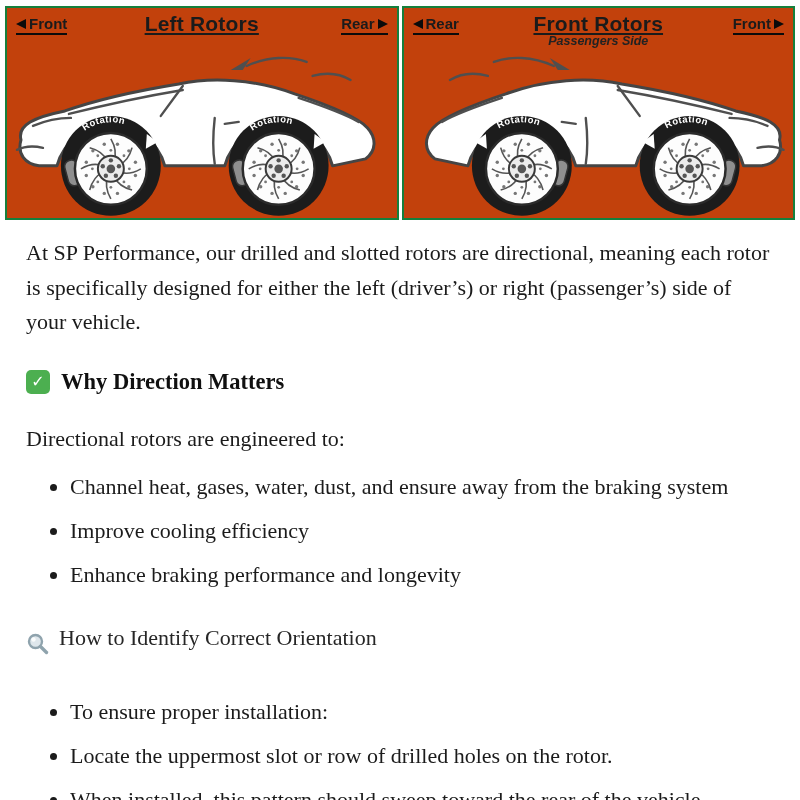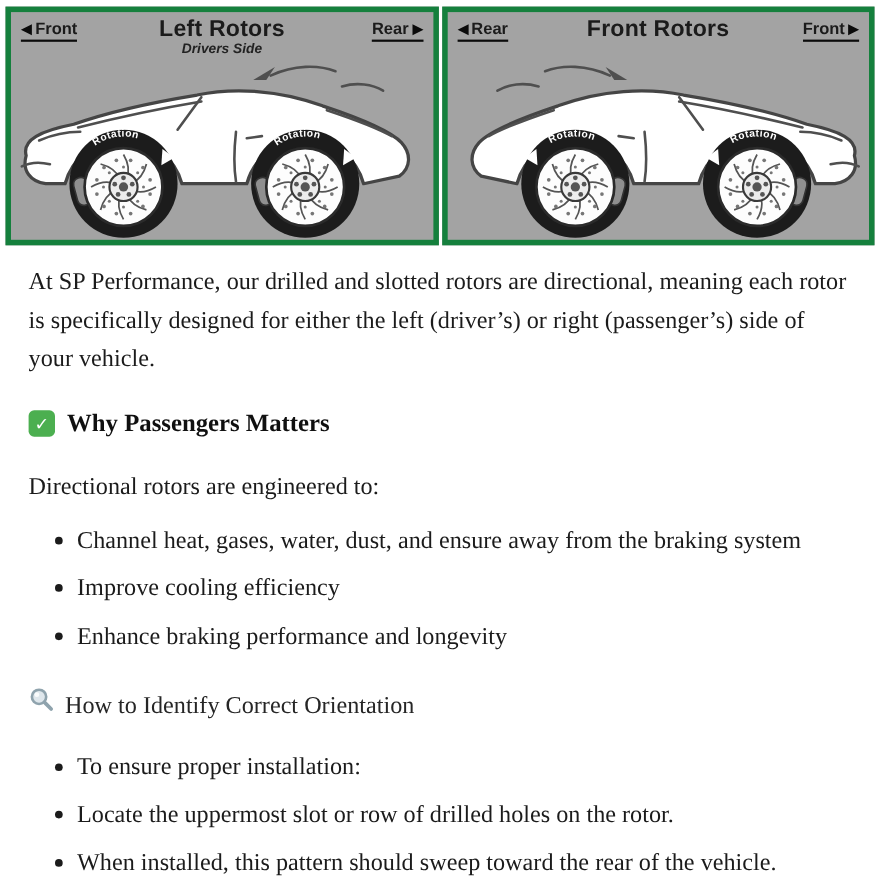--- a/index.html
+++ b/index.html
@@ -2,50 +2,50 @@
 <html><head>
 <meta charset="utf-8">
 <title>Rotor Direction Guide</title>
 <style>
   * { margin:0; padding:0; box-sizing:border-box; }
   html,body { background:#ffffff; }
   .page { width:800px; min-height:800px; background:#fff; font-family:"Liberation Serif", serif; color:#1b1b1b; }
 
   
   .diagram { display:flex; gap:3px; margin:6px 5px 0 5px; }
-  .panel { flex:1 1 0; border:5px solid #15803d; background:#a3a3a3; overflow:hidden; }
+  .panel { flex:1 1 0; border:2px solid #15803d; background:#c2410c; overflow:hidden; }
   .panel-head { position:relative; height:40px; padding:5px 9px 0 9px;
                 font-family:"Liberation Sans", sans-serif; }
   .dir { position:absolute; top:7px; display:inline-flex; align-items:center; gap:3px;
          font-weight:bold; font-size:15px; border-bottom:2.5px solid #0b0b0b; padding-bottom:1px; }
   .dir-l { left:9px; } .dir-r { right:9px; }
   .tri { width:0; height:0; border-top:5px solid transparent; border-bottom:5px solid transparent; }
   .tri-left  { border-right:10px solid #0b0b0b; }
   .tri-right { border-left:10px solid #0b0b0b; }
   .titles { text-align:center; }
-  .ptitle { font-size:21px; font-weight:bold; line-height:21px; letter-spacing:.2px; }
+  .ptitle { font-size:21px; font-weight:bold; line-height:21px; letter-spacing:.2px;text-decoration:underline; }
   .psub   { font-size:12.5px; font-weight:bold; font-style:italic; color:#222; }
   .car-svg { display:block; width:100%; }
   .rot { font-family:"Liberation Sans", sans-serif; font-size:9.5px; font-weight:bold;
          fill:#ffffff; letter-spacing:.4px; }
   .rothead { fill:#ffffff; }
 
   
   .article { padding:16px 26px 10px 26px; font-size:22px; line-height:1.58; }
   .intro { }
   .h-why { display:flex; align-items:center; gap:11px; font-size:22.5px; font-weight:bold;
            margin:24px 0 22px 0; color:#101010; }
   .check { width:24px; height:24px; border-radius:5px; background:#4caf50; color:#fff;
            display:inline-flex; align-items:center; justify-content:center;
            font-family:"DejaVu Sans", sans-serif; font-size:16px; font-weight:bold; flex:0 0 auto; }
   .lead { margin:16px 0 14px 0; }
   ul.blist { margin:4px 0 22px 0; padding-left:44px; }
   ul.blist li { margin-bottom:9px; padding-right:6px; }
-  .h-id { display:flex; align-items:flex-start; gap:10px; font-size:22px; font-weight:normal;
-          margin:28px 0 21px 0; color:#262626; }
+  .h-id { display:flex; align-items:flex-end; gap:10px; font-size:22px; font-weight:normal;
+          margin:28px 0 40px 0; color:#262626; }
   .mag { flex:0 0 auto; display:inline-block; }
 </style>
 </head>
 <body>
 
 <svg width="0" height="0" style="position:absolute" aria-hidden="true">
   <defs>
     <g id="wheel">
       <circle r="50" fill="#1c1c1c"></circle>
       <rect x="-45" y="-16" width="13" height="26" rx="6" fill="#8f8f8f" stroke="#333" stroke-width="1.5" transform="rotate(-15)"></rect>
@@ -119,21 +119,20 @@
   <div class="diagram">
 
     <section class="panel">
       <header class="panel-head">
         <span class="dir dir-l">
           <i class="tri tri-left"></i>
           <b>Front</b>
         </span>
         <div class="titles">
           <div class="ptitle">Left Rotors</div>
-          <div class="psub">Drivers Side</div>
         </div>
         <span class="dir dir-r">
           <b>Rear</b>
           <i class="tri tri-right"></i>
         </span>
       </header>
       <svg class="car-svg" viewBox="0 0 390 170">
         <use href="#car"></use>
         <path id="arcL1" d="M 68 93 A 44 44 0 0 1 140 93" fill="none"></path>
         <text class="rot"><textPath href="#arcL1" startOffset="14">Rotation</textPath></text>
@@ -145,20 +144,21 @@
     </section>
 
     <section class="panel">
       <header class="panel-head">
         <span class="dir dir-l">
           <i class="tri tri-left"></i>
           <b>Rear</b>
         </span>
         <div class="titles">
           <div class="ptitle">Front Rotors</div>
+          <div class="psub">Passengers Side</div>
         </div>
         <span class="dir dir-r">
           <b>Front</b>
           <i class="tri tri-right"></i>
         </span>
       </header>
       <svg class="car-svg" viewBox="0 0 390 170">
         <use href="#car" transform="translate(390,0) scale(-1,1)"></use>
         <path id="arcR1" d="M 82 93 A 44 44 0 0 1 154 93" fill="none"></path>
         <text class="rot"><textPath href="#arcR1" startOffset="18">Rotation</textPath></text>
@@ -169,21 +169,21 @@
       </svg>
     </section>
   </div>
 
   <main class="article">
 
     <p class="intro">At SP Performance, our drilled and slotted rotors are directional, meaning each rotor is specifically designed for either the left (driver’s) or right (passenger’s) side of your vehicle.</p>
 
     <h2 class="h-why">
       <span class="check">✓</span>
-      <span>Why Passengers Matters</span>
+      <span>Why Direction Matters</span>
     </h2>
 
     <p class="lead">Directional rotors are engineered to:</p>
 
     <ul class="blist">
       <li>Channel heat, gases, water, dust, and ensure away from the braking system</li>
       <li>Improve cooling efficiency</li>
       <li>Enhance braking performance and longevity</li>
     </ul>
 

